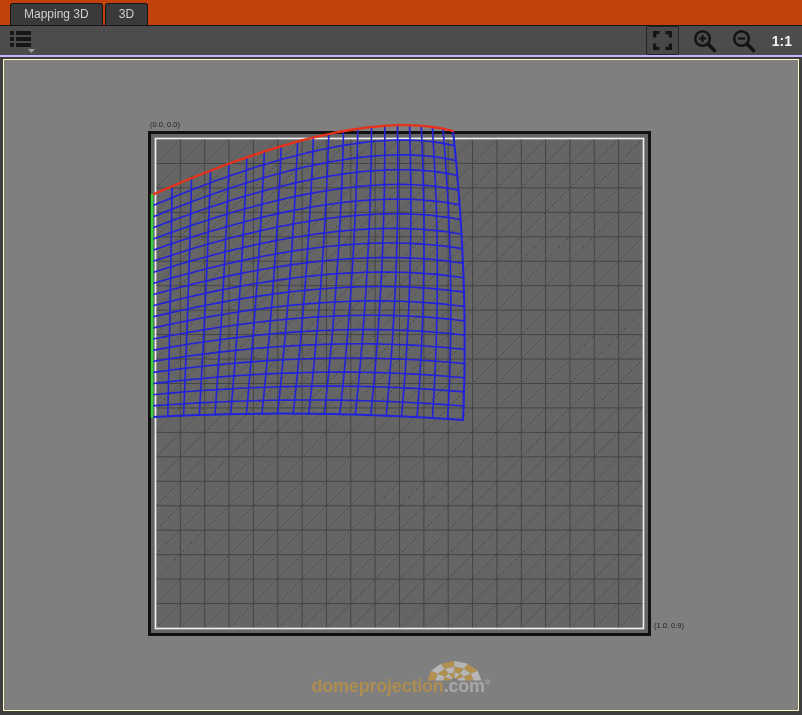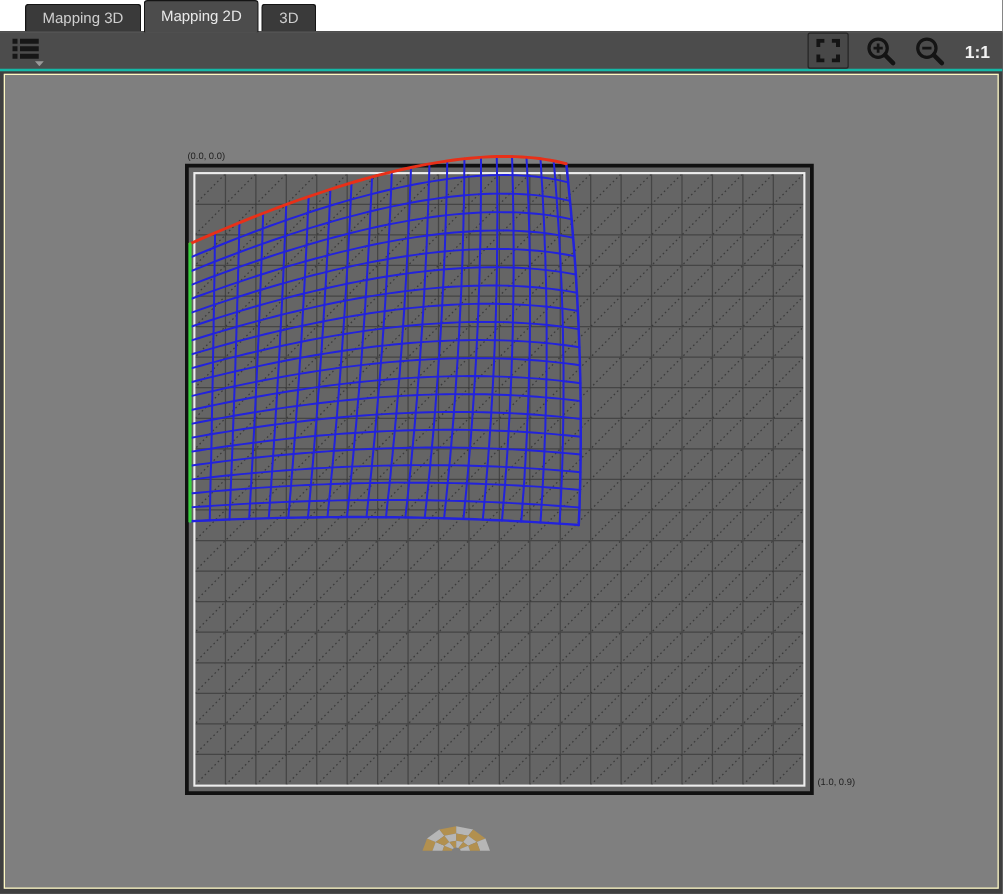--- a/index.html
+++ b/index.html
@@ -5,37 +5,37 @@
   html,body{margin:0;padding:0;}
   body{
     width:802px;height:715px;overflow:hidden;position:relative;
     background:#3f3f3f;
     font-family:"Liberation Sans", sans-serif;
     -webkit-font-smoothing:antialiased;
   }
   
   .tabbar{
     position:absolute;left:0;top:0;width:802px;height:26px;
-    background:#ffffff;border-bottom:1px solid #161616;
-    display:flex;align-items:flex-end;padding-left:20px;box-sizing:border-box;
+    background:#c2410c;border-bottom:1px solid #161616;
+    display:flex;align-items:flex-end;padding-left:10px;box-sizing:border-box;
   }
   .tab{
     height:21px;line-height:21px;padding:0 13px;margin-right:2px;
     background:#3a3a3a;border:1px solid #151515;border-bottom:none;
     border-top-left-radius:3px;border-top-right-radius:3px;
     color:#cfcfcf;font-size:12px;position:relative;z-index:1;cursor:default;
   }
   .tab.active{
     height:25px;line-height:25px;background:#4c4c4c;color:#e8e8e8;
     margin-bottom:-1px;z-index:3;
   }
   
   .toolbar{
     position:absolute;left:0;top:26px;width:802px;height:31px;
-    background:#4c4c4c;border-bottom:2px solid #14b8a6;
+    background:#4c4c4c;border-bottom:2px solid #c4b5fd;
     display:flex;align-items:center;justify-content:space-between;
     box-sizing:border-box;padding:0 10px 0 8px;text-align:right;
   }
   .tool-left{display:flex;align-items:center;}
   .tool-right{display:flex;align-items:center;gap:13px;}
   .tool-btn{display:flex;align-items:center;justify-content:center;cursor:default;}
   .fit-btn{
     width:33px;height:29px;border:1px solid #242424;border-radius:2px;
     background:#484848;box-sizing:border-box;
   }
@@ -61,21 +61,20 @@
   .logo-dome{position:absolute;top:0;right:4px;z-index:1;}
   .lp{color:#b08e4e;}
   .ls{color:#ababab;}
   .lr{color:#ababab;font-size:8px;vertical-align:super;font-weight:bold;}
 </style>
 </head>
 <body>
 
 <div class="tabbar">
   <div class="tab">Mapping 3D</div>
-  <div class="tab active">Mapping 2D</div>
   <div class="tab">3D</div>
 </div>
 
 <div class="toolbar">
   <div class="tool-left">
     <div class="tool-btn">
       <svg width="28" height="25" viewBox="0 0 28 25">
         <g fill="#161616">
           <rect x="2" y="3" width="4" height="4"></rect>
             <rect x="8" y="3" width="15" height="4"></rect>
@@ -271,14 +270,17 @@
         <polygon points="32.00,9.82 41.50,11.65 37.50,16.64 32.00,15.58" fill="#b5914d"></polygon>
         <polygon points="41.50,11.65 48.45,16.66 41.53,19.54 37.50,16.64" fill="#b9b9b9"></polygon>
         <polygon points="48.45,16.66 51.00,23.50 43.00,23.50 41.53,19.54" fill="#b5914d"></polygon>
         <polygon points="21.00,23.50 22.47,19.54 28.97,22.24 28.50,23.50" fill="#b5914d"></polygon>
         <polygon points="22.47,19.54 26.50,16.64 30.25,21.32 28.97,22.24" fill="#b9b9b9"></polygon>
         <polygon points="26.50,16.64 32.00,15.58 32.00,20.98 30.25,21.32" fill="#b5914d"></polygon>
         <polygon points="32.00,15.58 37.50,16.64 33.75,21.32 32.00,20.98" fill="#b9b9b9"></polygon>
         <polygon points="37.50,16.64 41.53,19.54 35.03,22.24 33.75,21.32" fill="#b5914d"></polygon>
         <polygon points="41.53,19.54 43.00,23.50 35.50,23.50 35.03,22.24" fill="#b9b9b9"></polygon>
       </svg>
+    <div class="logo-text">
+      <span class="lp">domeprojection</span><span class="ls">.com</span><span class="lr">®</span>
+    </div>
   </div>
 </div>
 
 </body></html>

